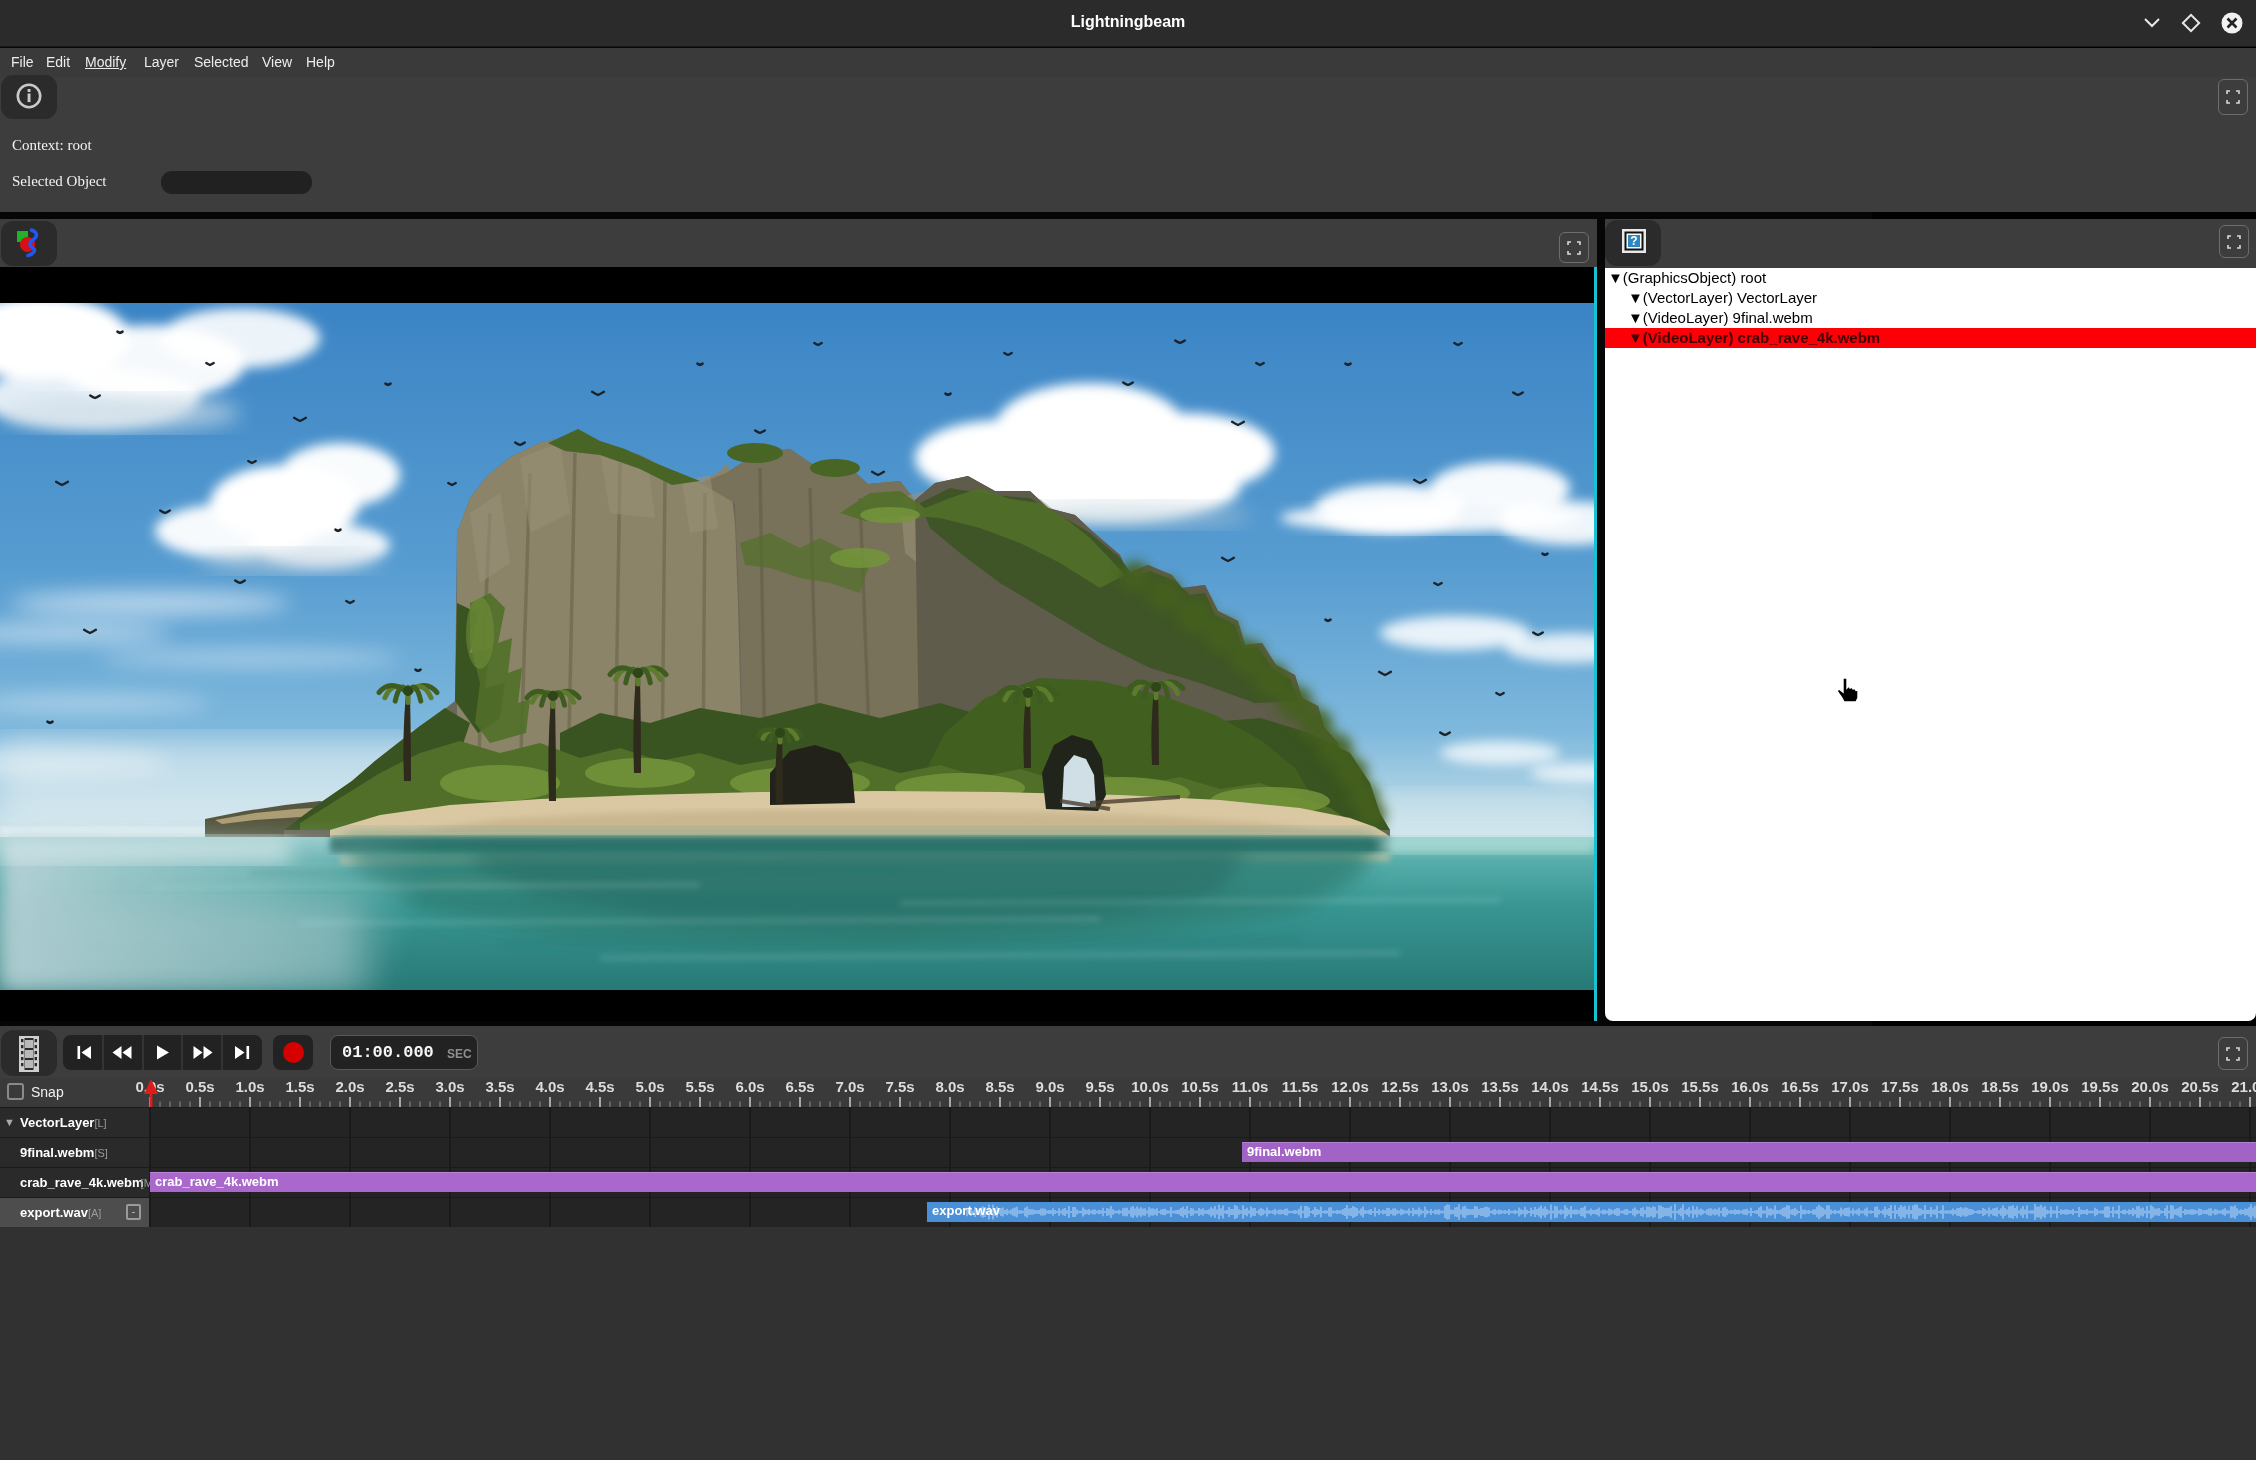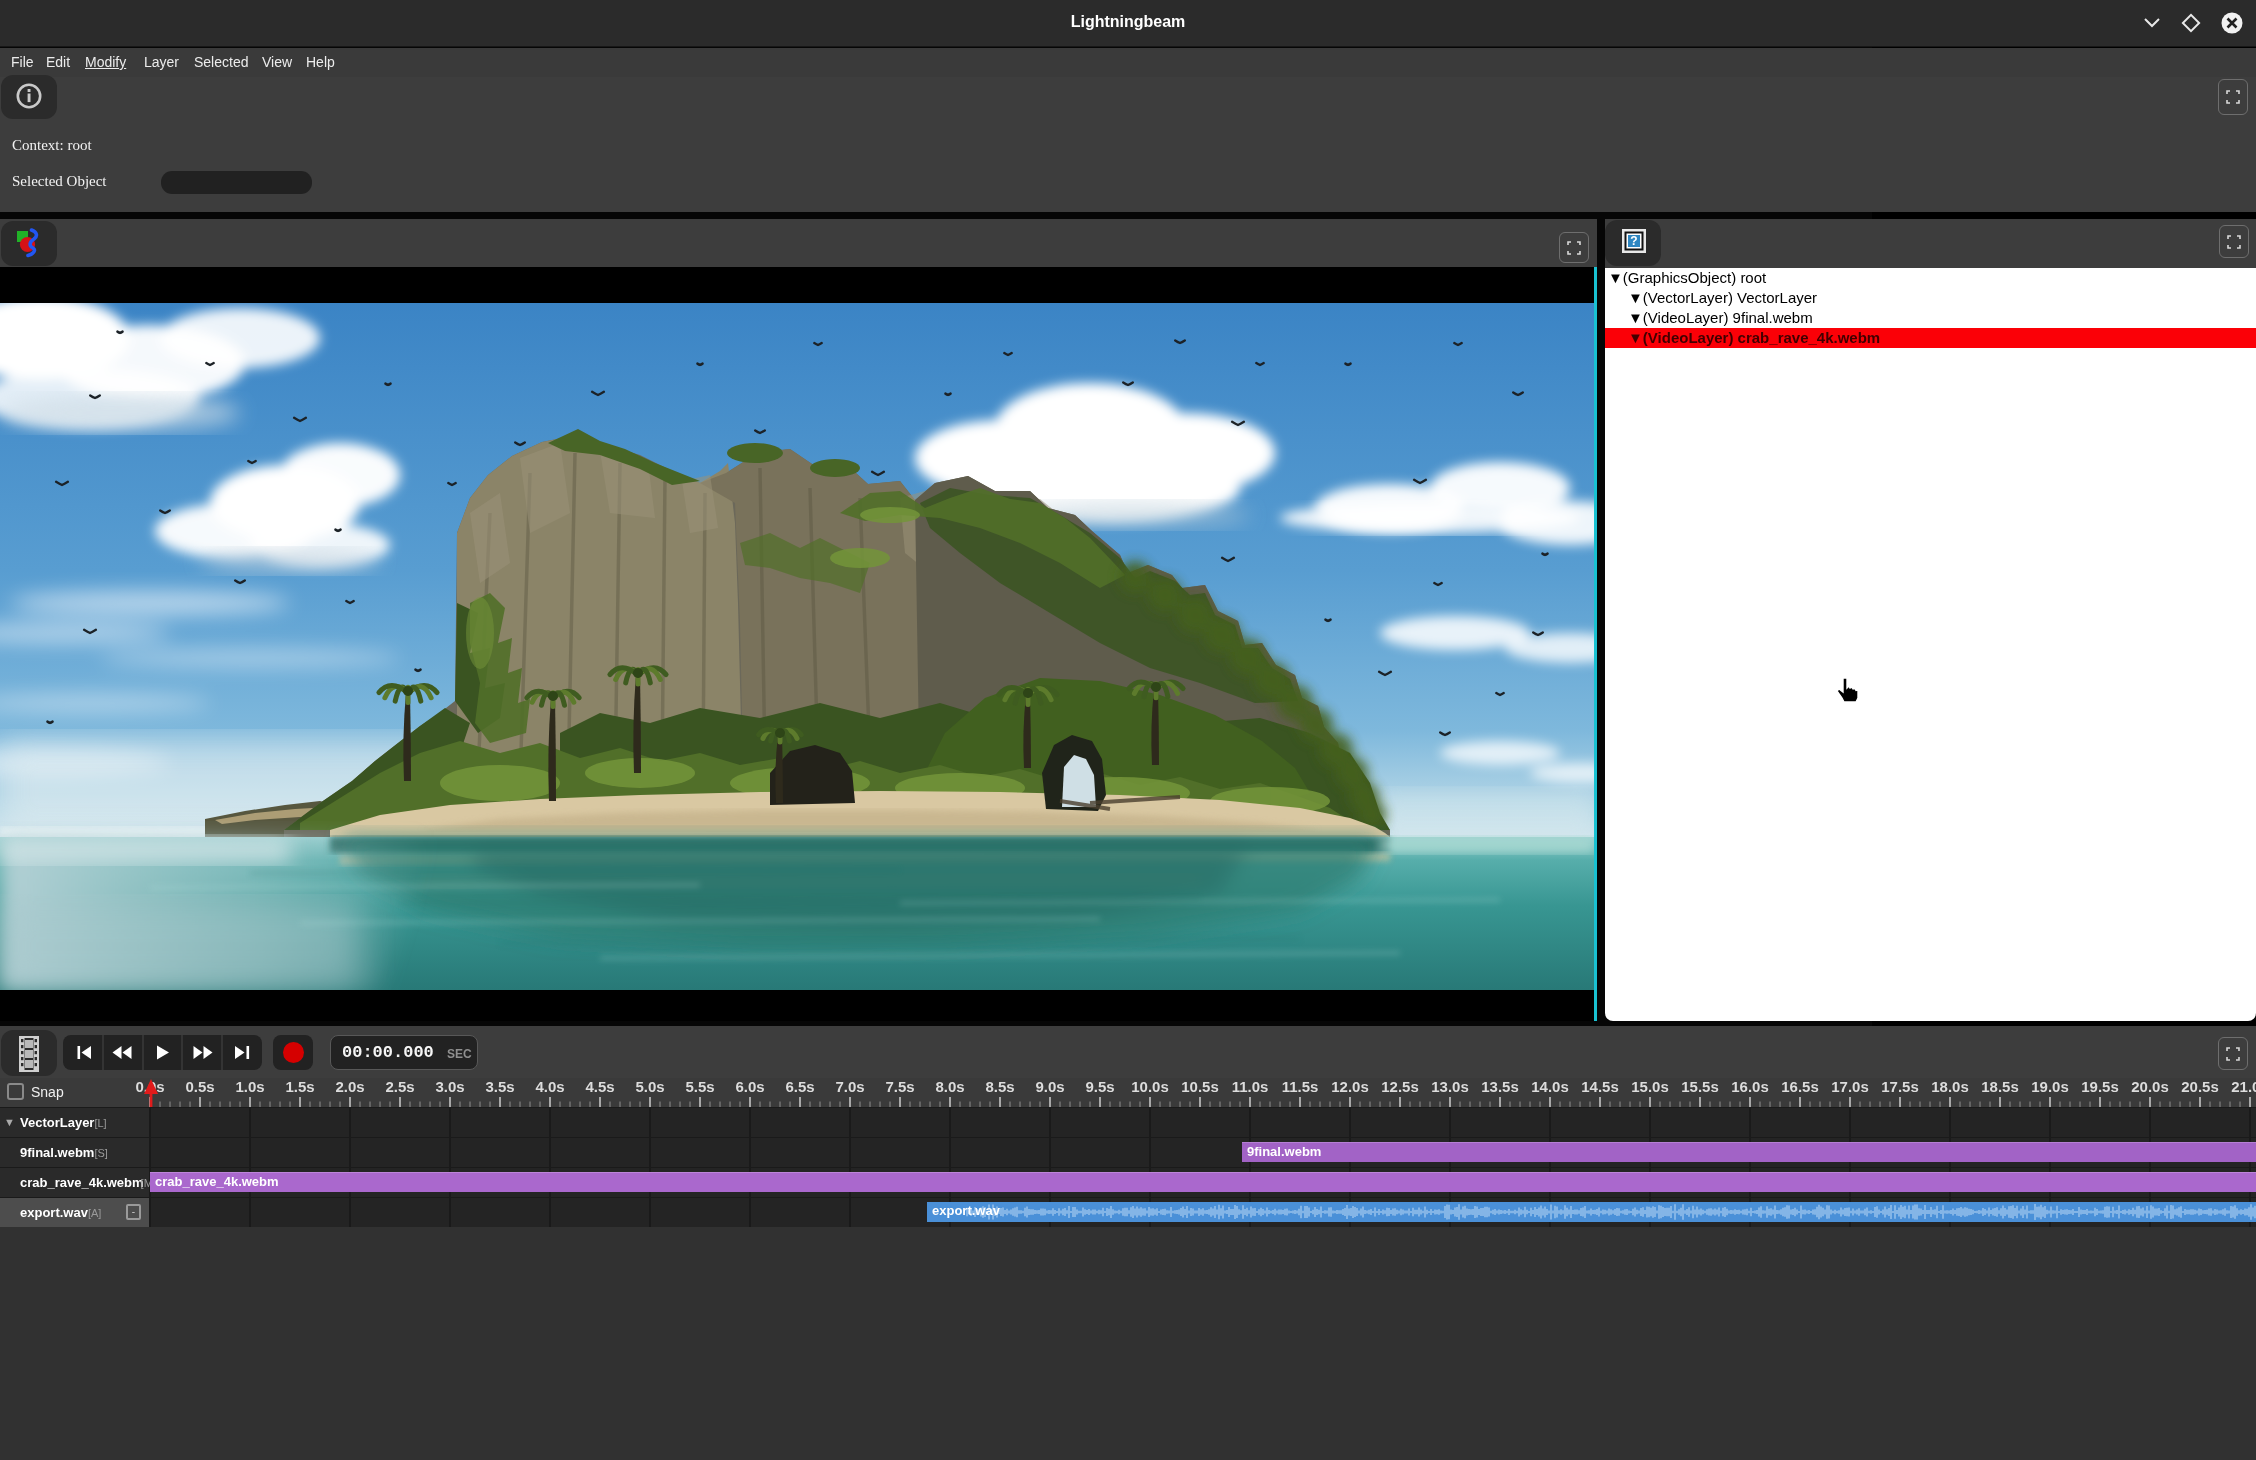--- a/index.html
+++ b/index.html
@@ -466,21 +466,21 @@
         <path d="M94 10.5 L106 17.5 L94 24.5 Z"></path>
         <path d="M130.5 11 L139.5 17.5 L130.5 24 Z"></path>
           <path d="M140.5 11 L149.5 17.5 L140.5 24 Z"></path>
         <path d="M172 11 L181.5 17.5 L172 24 Z"></path>
           <rect x="183.5" y="11" width="2.6" height="13"></rect>
       </g>
     </svg>
     <div class="abs" style="left:273px;top:9px;width:40px;height:35px;background:#222222;border-radius:8px;"></div>
     <div class="abs" style="left:283px;top:16px;width:21px;height:21px;background:#d50000;border-radius:50%;"></div>
     <div class="abs" style="left:330px;top:9px;width:148px;height:35px;background:#222222;border:1px solid #585858;border-radius:8px;">
-      <span style="position:absolute;left:11px;top:7px;font-family:'Liberation Mono',monospace;font-size:17px;font-weight:bold;color:#f5f5f5;">00:00.000</span>
+      <span style="position:absolute;left:11px;top:7px;font-family:'Liberation Mono',monospace;font-size:17px;font-weight:bold;color:#f5f5f5;">01:00.000</span>
       <span style="position:absolute;left:116px;top:11px;font-size:12px;font-weight:bold;color:#8f8f8f;">SEC</span>
     </div>
     <div class="abs fsbtn" style="left:2218px;top:11px;width:30px;height:33px;">
       <svg width="14" height="14" viewBox="0 0 14 14">
         <path d="M1 4 L1 1 L4 1 M10 1 L13 1 L13 4 M13 10 L13 13 L10 13 M4 13 L1 13 L1 10" stroke="#d8d8d8" stroke-width="1.6" fill="none"></path>
       </svg>
     </div>
 
     <div class="abs" style="left:7px;top:57px;width:17px;height:17px;border:2px solid #8a8a8a;border-radius:3px;"></div>
     <div class="abs" style="left:31px;top:58px;color:#f0f0f0;font-size:14px;">Snap</div>

